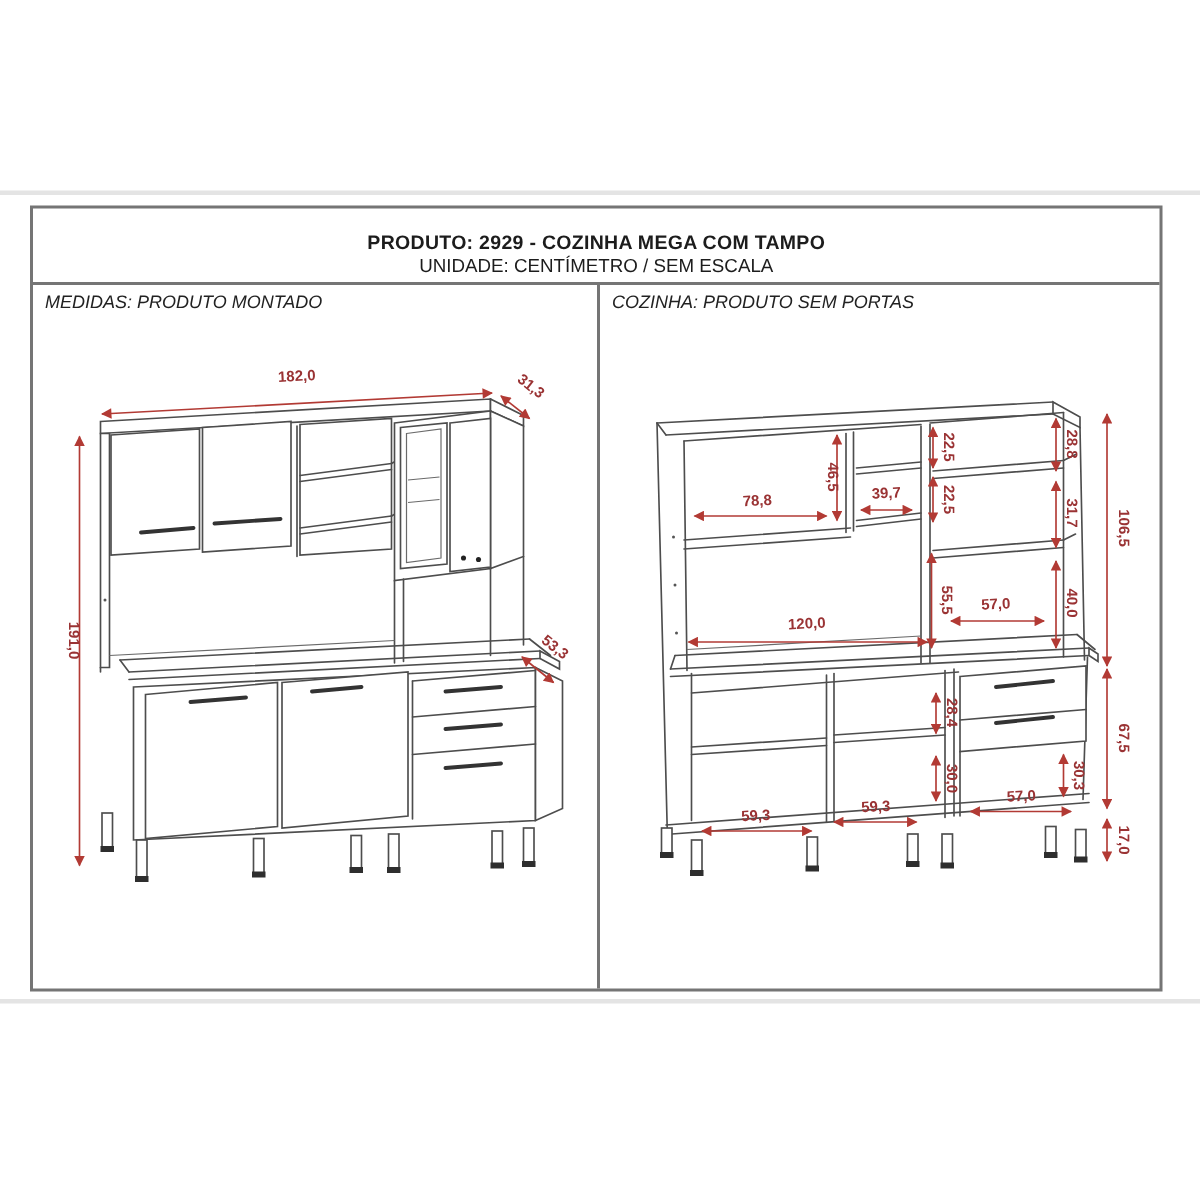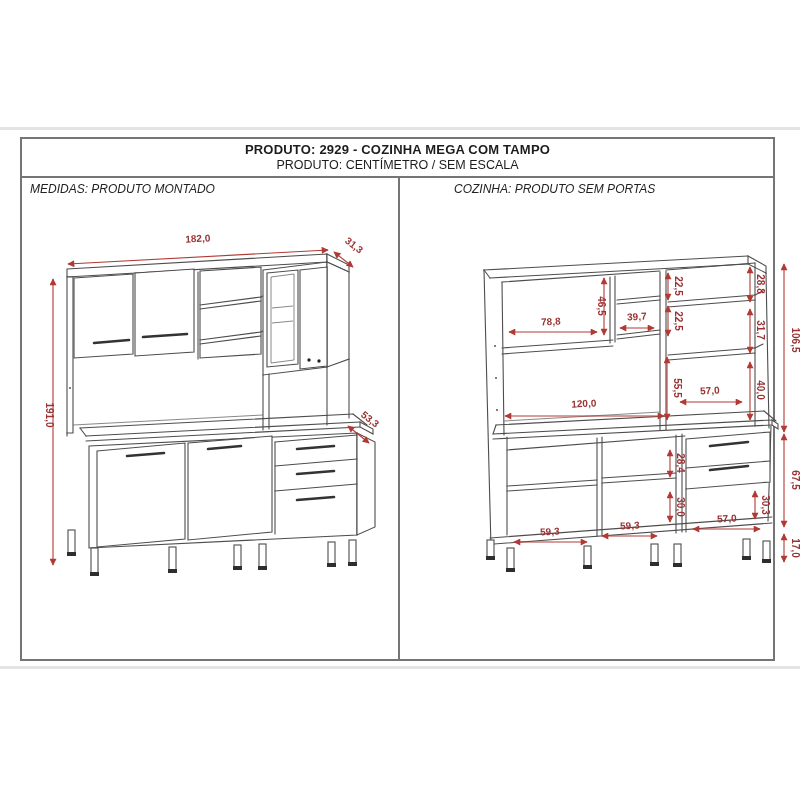--- a/index.html
+++ b/index.html
@@ -2,23 +2,23 @@
 <html><head>
 <meta charset="utf-8">
 <style>
   html,body{margin:0;padding:0;background:#fff;}
   .stage{position:relative;width:800px;height:800px;background:#ffffff;overflow:hidden;
          font-family:"Liberation Sans",sans-serif;}
   .artifact{position:absolute;left:0;width:800px;height:3px;background:#d9d9d9;opacity:.7;}
   .frame{position:absolute;left:20px;top:137px;width:755px;height:524px;border:2px solid #757575;
          display:flex;flex-direction:column;box-sizing:border-box;}
   .hdr{border-bottom:2px solid #757575;text-align:center;padding:3px 0 4px 0;}
-  .hdr .l1{font-size:13px;font-weight:bold;color:#1c1c1c;letter-spacing:.2px;}
+  .hdr .l1{font-size:13px;font-weight:bold;color:#1c1c1c;letter-spacing:.2px;margin-top:12px;}
   .hdr .l2{font-size:12.5px;font-weight:400;color:#1c1c1c;margin-top:1px;}
-  .cols{display:flex;flex:1;min-height:0;gap:46px;}
+  .cols{display:flex;flex:1;min-height:0;}
   .col{position:relative;box-sizing:border-box;}
   .col.left{width:378px;border-right:2px solid #757575;}
   .col.right{flex:1;}
   .plabel{position:absolute;left:8px;top:4px;font-size:12px;font-style:italic;color:#222;}
   svg{position:absolute;left:0;top:0;}
   .ln{stroke:#4d4d4d;stroke-width:1.1;fill:none;stroke-linecap:round;}
   .fw{fill:#fff;stroke:#4d4d4d;stroke-width:1.1;}
   .thin{stroke:#6a6a6a;stroke-width:.8;fill:none;}
   .hd{stroke:#333;stroke-width:2.6;stroke-linecap:round;}
   .foot{fill:#2e2e2e;}
@@ -28,21 +28,21 @@
 </head>
 <body>
 
 <div class="stage">
   <div class="artifact" style="top:127px"></div>
   <div class="artifact" style="top:666px"></div>
 
   <div class="frame">
     <div class="hdr">
       <div class="l1">PRODUTO: 2929 - COZINHA MEGA COM TAMPO</div>
-      <div class="l2">PRODUTO: CENTÍMETRO / SEM ESCALA</div>
+      <div class="l2">UNIDADE: CENTÍMETRO / SEM ESCALA</div>
     </div>
     <div class="cols">
 
       <div class="col left">
         <div class="plabel">MEDIDAS: PRODUTO MONTADO</div>
         <svg width="376" height="488" viewBox="0 0 376 488">
           <defs>
             <marker id="aL" viewBox="0 0 10 10" refX="9" refY="5" markerWidth="9" markerHeight="7" orient="auto-start-reverse" markerUnits="userSpaceOnUse">
               <path d="M0,0 L10,5 L0,10 z" fill="#b23a34"></path>
             </marker>

